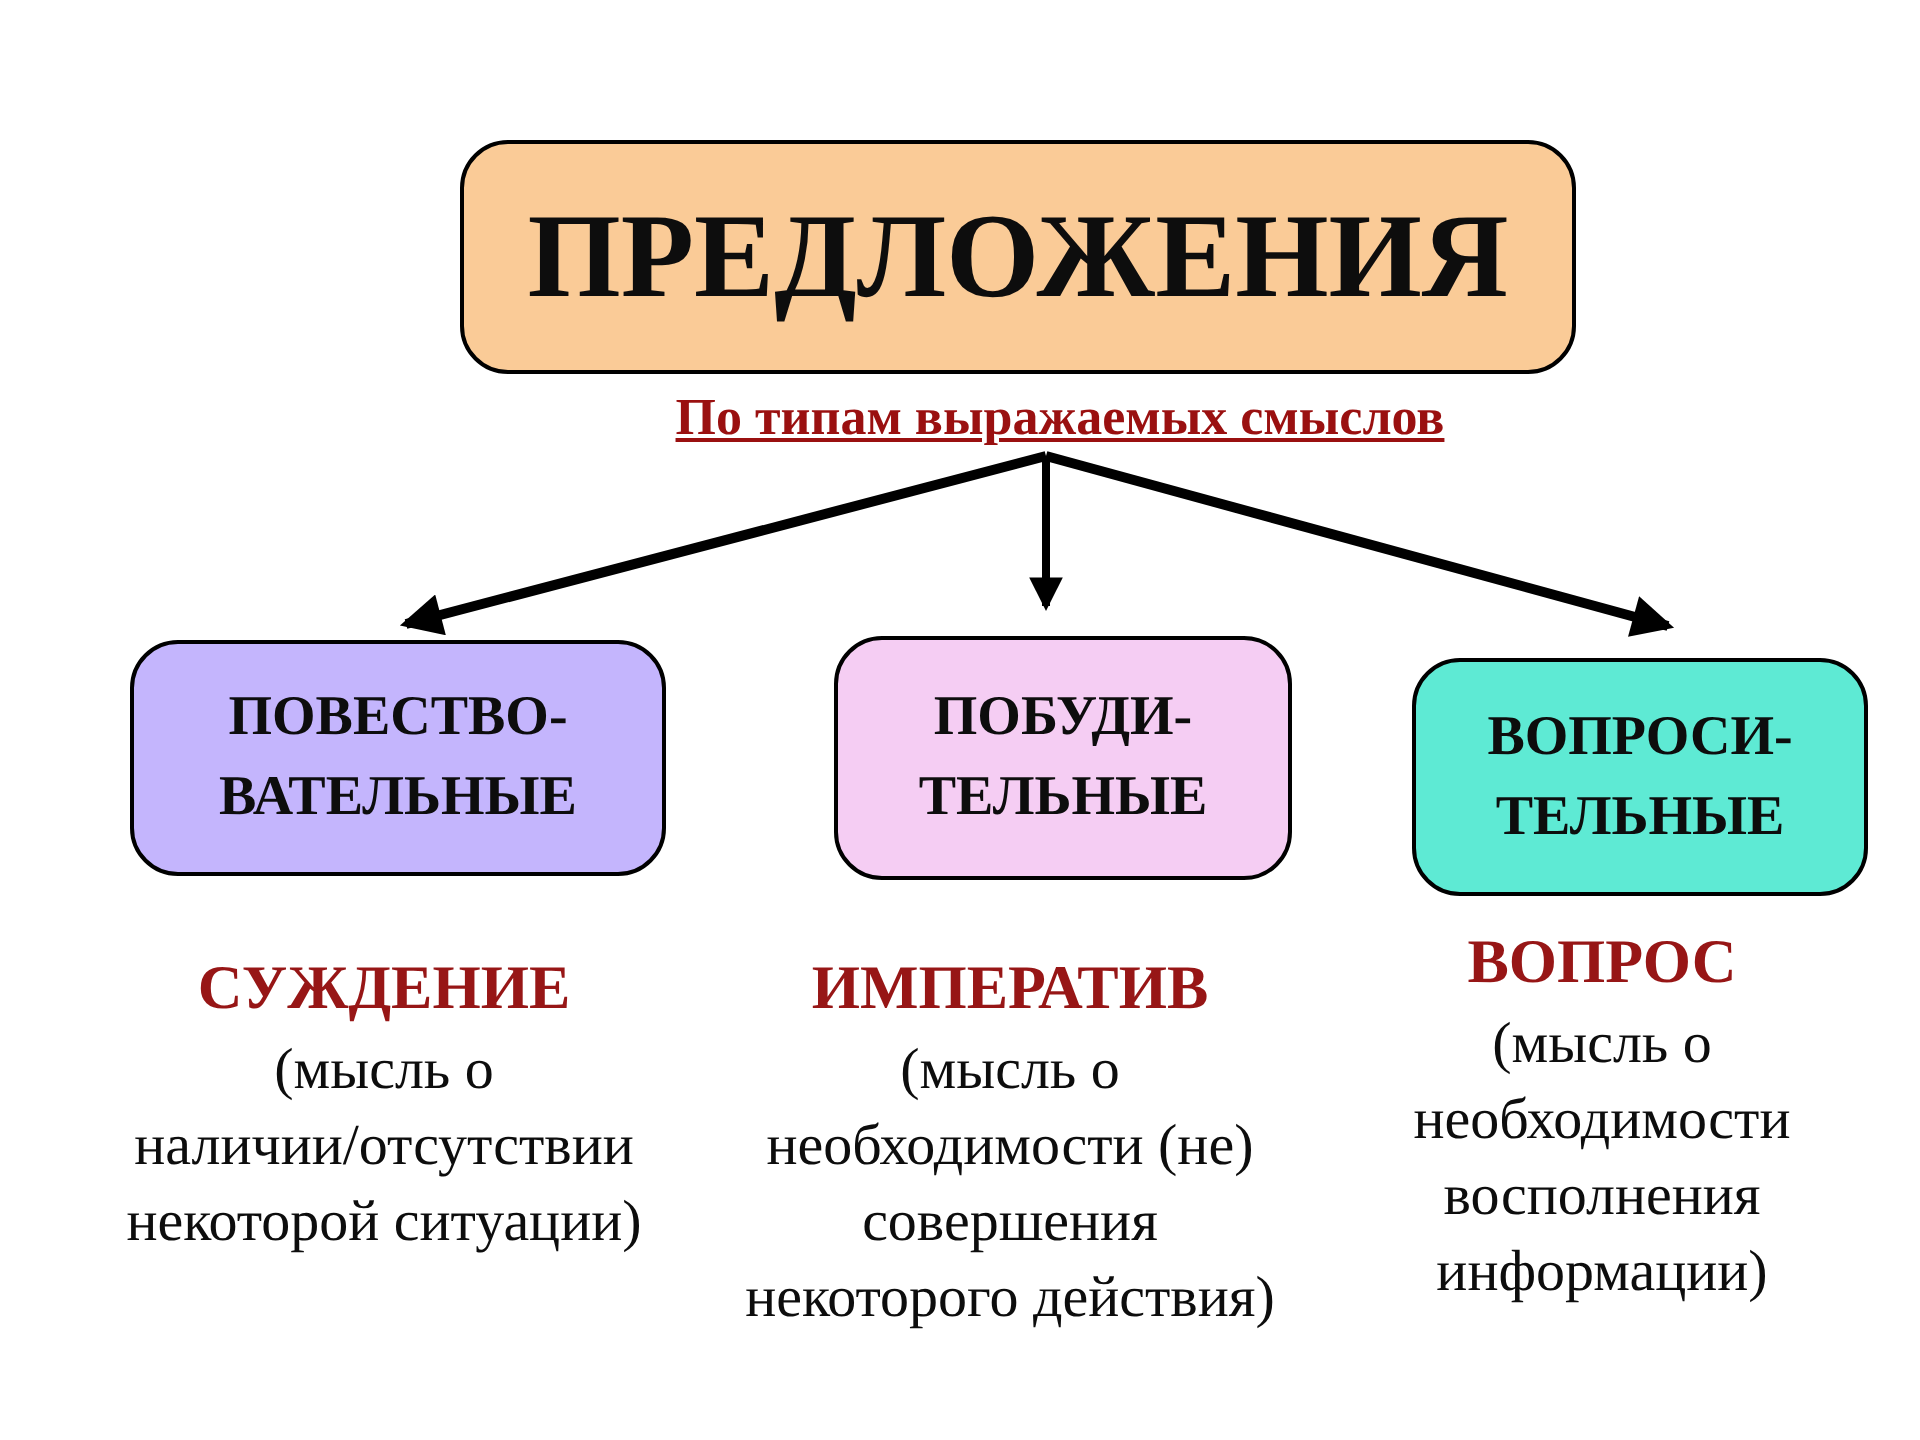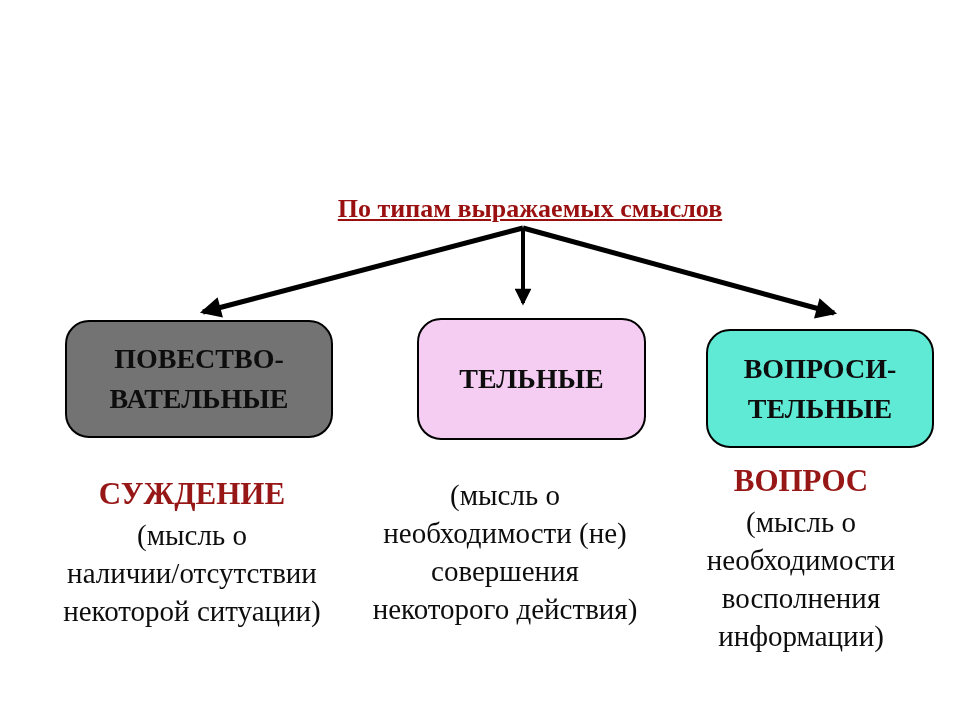--- a/index.html
+++ b/index.html
@@ -103,58 +103,63 @@
     line-height: 38px;
     white-space: nowrap;
   }
 </style>
 </head>
 <body>
 
 <div class="slide">
 
 
+  <div class="root-box" style="background: rgb(250, 203, 151);">
+    <span class="root-box-label">ПРЕДЛОЖЕНИЯ</span>
+  </div>
 
   <div class="branch-label-wrap">
     <span class="branch-label" style="color: rgb(154, 16, 16);">По типам выражаемых смыслов</span>
   </div>
 
   <svg class="arrows-svg" viewBox="0 0 960 720" xmlns="http://www.w3.org/2000/svg">
     <defs>
       <marker id="ah" viewBox="0 0 10 10" refX="8.5" refY="5" markerWidth="4.6" markerHeight="4.2" orient="auto-start-reverse" markerUnits="strokeWidth">
         <path d="M0,0 L10,5 L0,10 z" fill="#000000"></path>
       </marker>
     </defs>
     <line x1="523" y1="228" x2="203" y2="312" stroke="#000000" stroke-width="5" marker-end="url(#ah)"></line>
     <line x1="523" y1="228" x2="523" y2="303" stroke="#000000" stroke-width="4" marker-end="url(#ah)"></line>
     <line x1="523" y1="228" x2="834" y2="313" stroke="#000000" stroke-width="5" marker-end="url(#ah)"></line>
   </svg>
 
-  <div class="cat-box cat-box-declarative" style="background: #737373;">
+  <div class="cat-box cat-box-declarative" style="background: #c4b5fd;">
     <span class="cat-box-line">ПОВЕСТВО-</span>
     <span class="cat-box-line">ВАТЕЛЬНЫЕ</span>
   </div>
 
   <div class="cat-box cat-box-imperative" style="background: rgb(245, 205, 243);">
+    <span class="cat-box-line">ПОБУДИ-</span>
     <span class="cat-box-line">ТЕЛЬНЫЕ</span>
   </div>
 
   <div class="cat-box cat-box-interrogative" style="background: #5eead4;">
     <span class="cat-box-line">ВОПРОСИ-</span>
     <span class="cat-box-line">ТЕЛЬНЫЕ</span>
   </div>
 
   <div class="desc-col desc-col-1">
     <div class="desc-heading" style="color: rgb(151, 22, 22);">СУЖДЕНИЕ</div>
     <div class="desc-line">(мысль о</div>
     <div class="desc-line">наличии/отсутствии</div>
     <div class="desc-line">некоторой ситуации)</div>
   </div>
 
   <div class="desc-col desc-col-2">
+    <div class="desc-heading" style="color: rgb(151, 22, 22);">ИМПЕРАТИВ</div>
     <div class="desc-line">(мысль о</div>
     <div class="desc-line">необходимости (не)</div>
     <div class="desc-line">совершения</div>
     <div class="desc-line">некоторого действия)</div>
   </div>
 
   <div class="desc-col desc-col-3">
     <div class="desc-heading" style="color: rgb(151, 22, 22);">ВОПРОС</div>
     <div class="desc-line">(мысль о</div>
     <div class="desc-line">необходимости</div>

